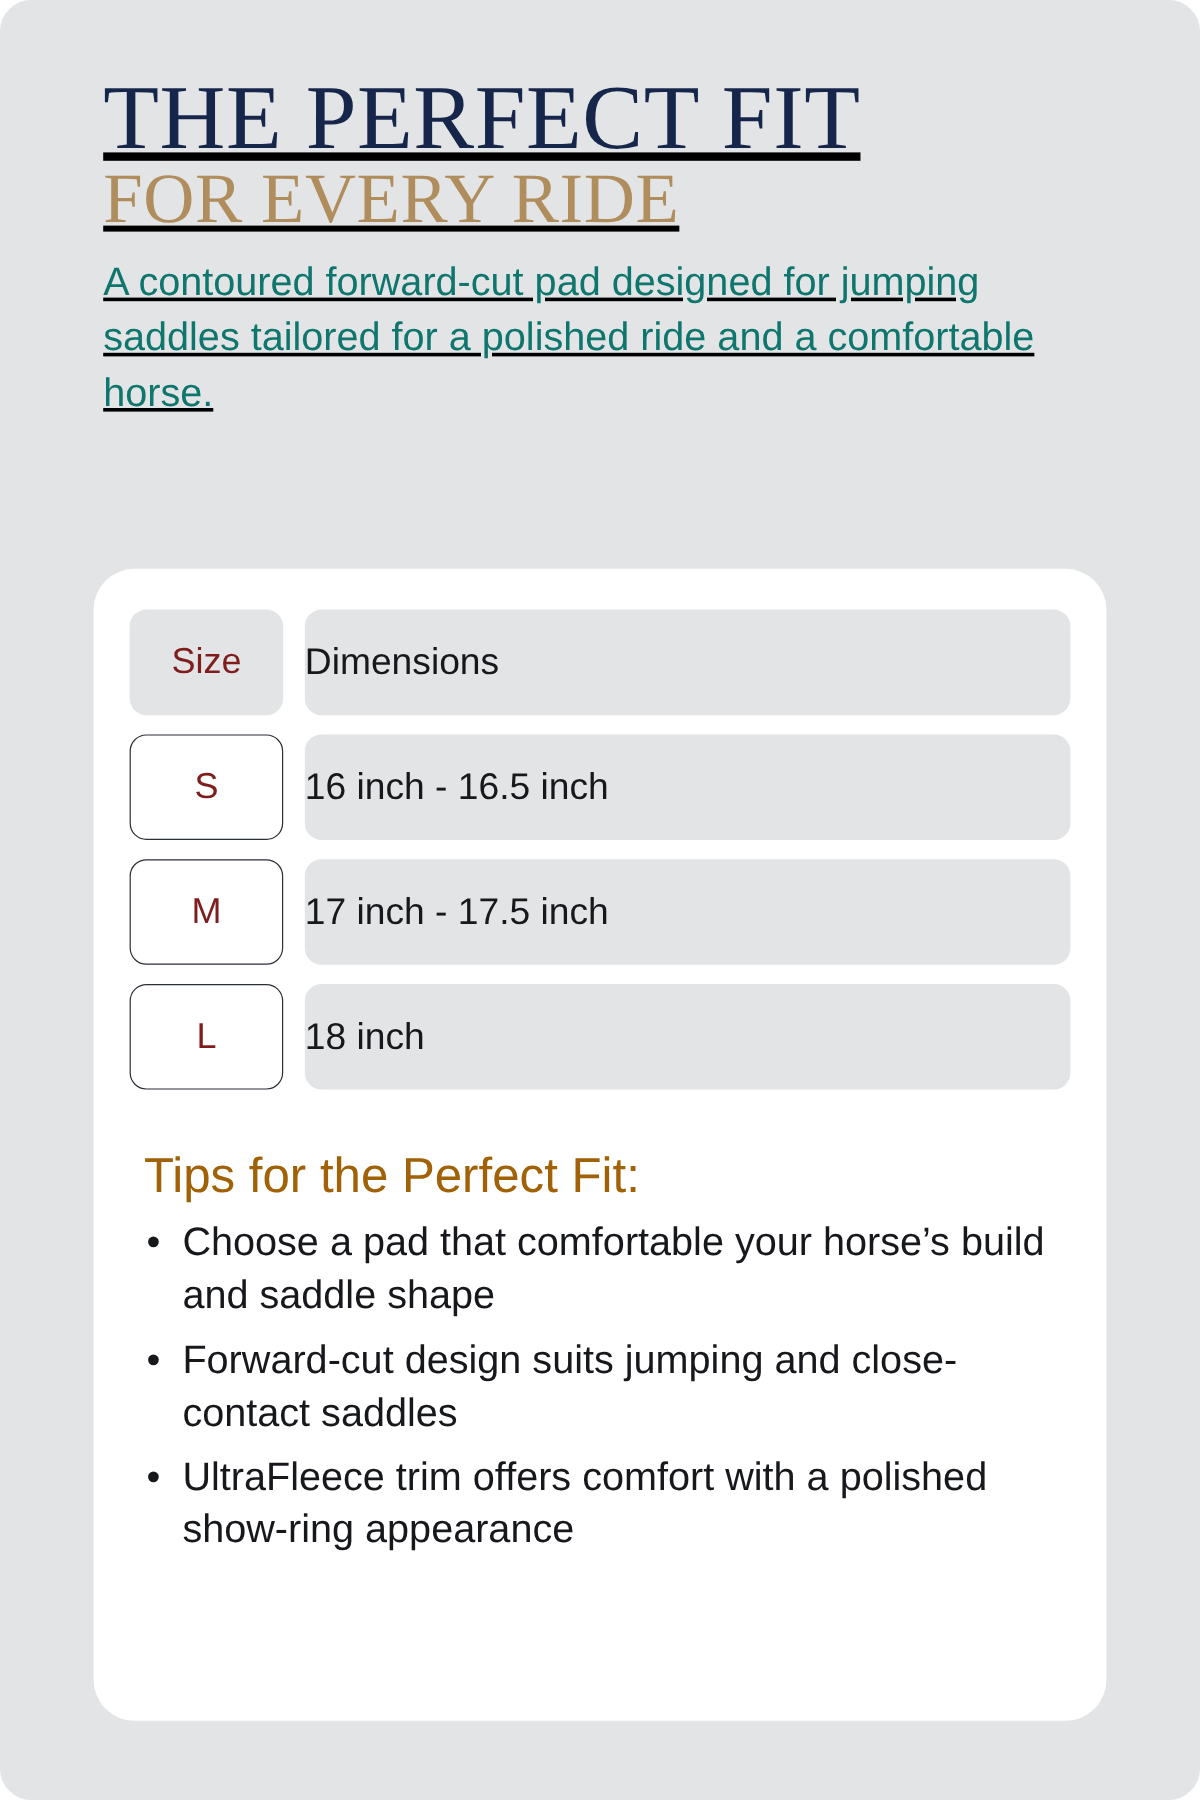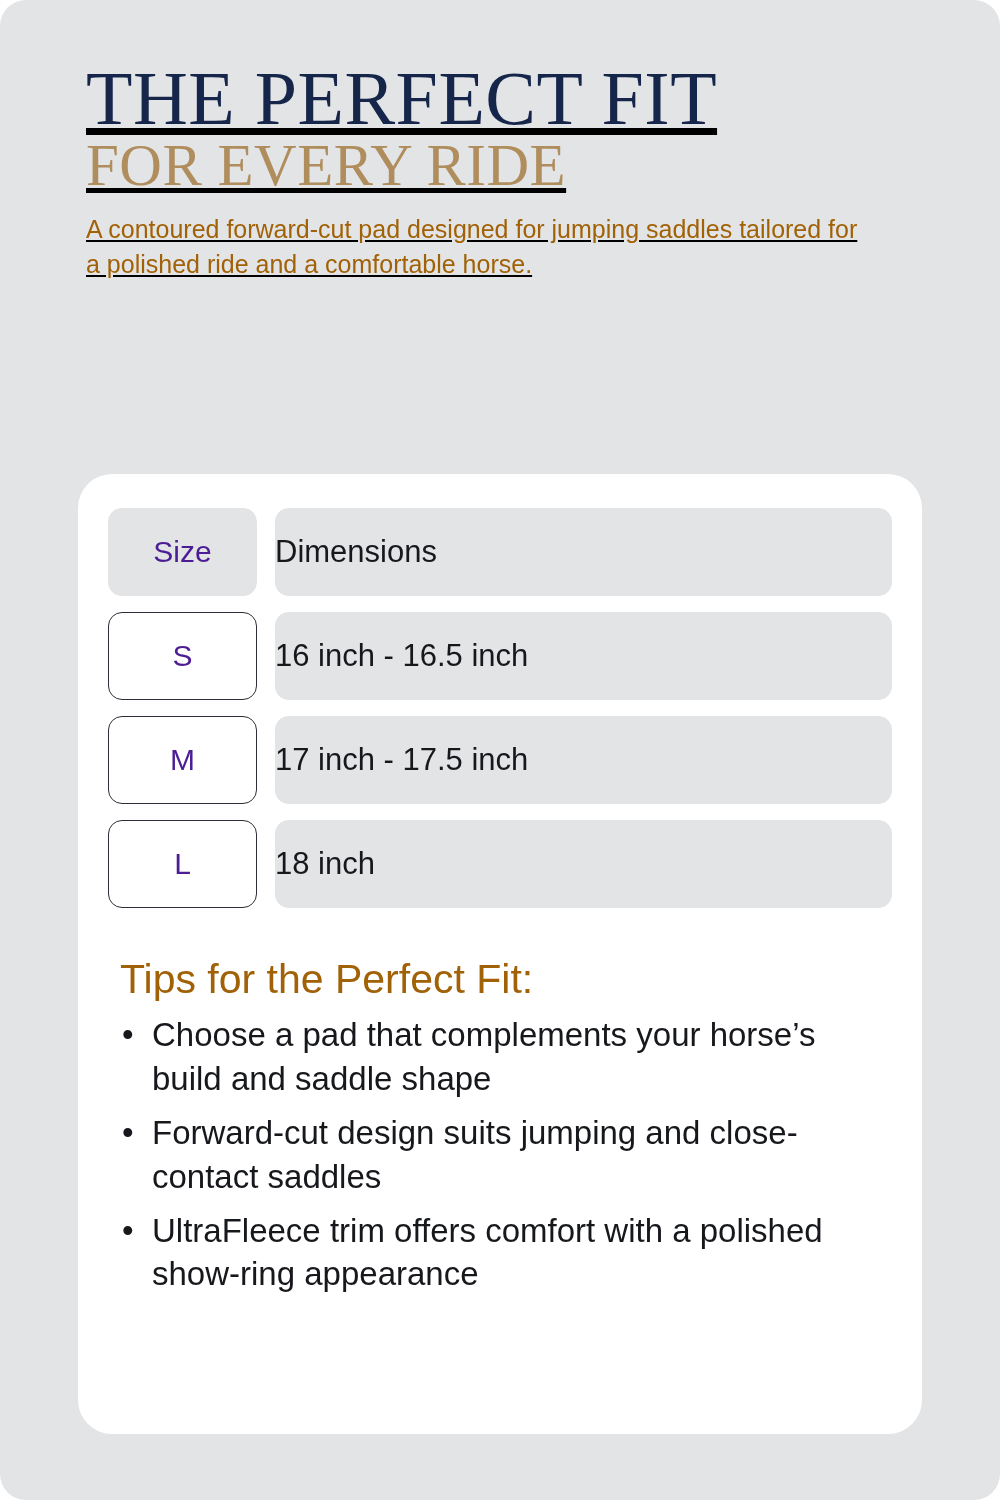--- a/index.html
+++ b/index.html
@@ -53,23 +53,23 @@
     font-size: 59px;
     line-height: 1.08;
     letter-spacing: 0.5px;
     color: #b08d5d;
     margin: 0;
     font-weight: 400;
   }
 
   .intro {
     margin: 14px 0 0 0;
-    font-size: 25px;
+    font-size: 33px;
     line-height: 1.40;
-    color: #a16207;
+    color: #0f766e;
     max-width: 780px;
     font-weight: 400;
   }
 
   
   .card {
     position: absolute;
     left: 78px;
     top: 474px;
     width: 844px;
@@ -86,28 +86,28 @@
   }
 
   .row {
     display: flex;
     align-items: stretch;
     gap: 18px;
     margin-bottom: 16px;
   }
 
   .cell-size {
-    width: 149px;
+    width: 128px;
     min-height: 88px;
     display: flex;
     align-items: center;
     justify-content: center;
     border-radius: 14px;
     font-size: 30px;
-    color: #4c1d95;
+    color: #7f1d1d;
     box-sizing: border-box;
   }
 
   .cell-size.head {
     background: #e3e4e6;
   }
 
   .cell-size.body {
     background: #ffffff;
     border: 1.6px solid #2b2f36;
@@ -200,21 +200,21 @@
           <div class="cell-dim">18 inch</div>
         </div>
 
       </div>
 
       <div class="tips">
         <h3 class="tips-title">Tips for the Perfect Fit:</h3>
         <ul class="tips-list">
           <li>
             <span class="bullet">•</span>
-            <span>Choose a pad that complements your horse’s build and saddle shape</span>
+            <span>Choose a pad that comfortable your horse’s build and saddle shape</span>
           </li>
           <li>
             <span class="bullet">•</span>
             <span>Forward-cut design suits jumping and close-contact saddles</span>
           </li>
           <li>
             <span class="bullet">•</span>
             <span>UltraFleece trim offers comfort with a polished show-ring appearance</span>
           </li>
         </ul>

